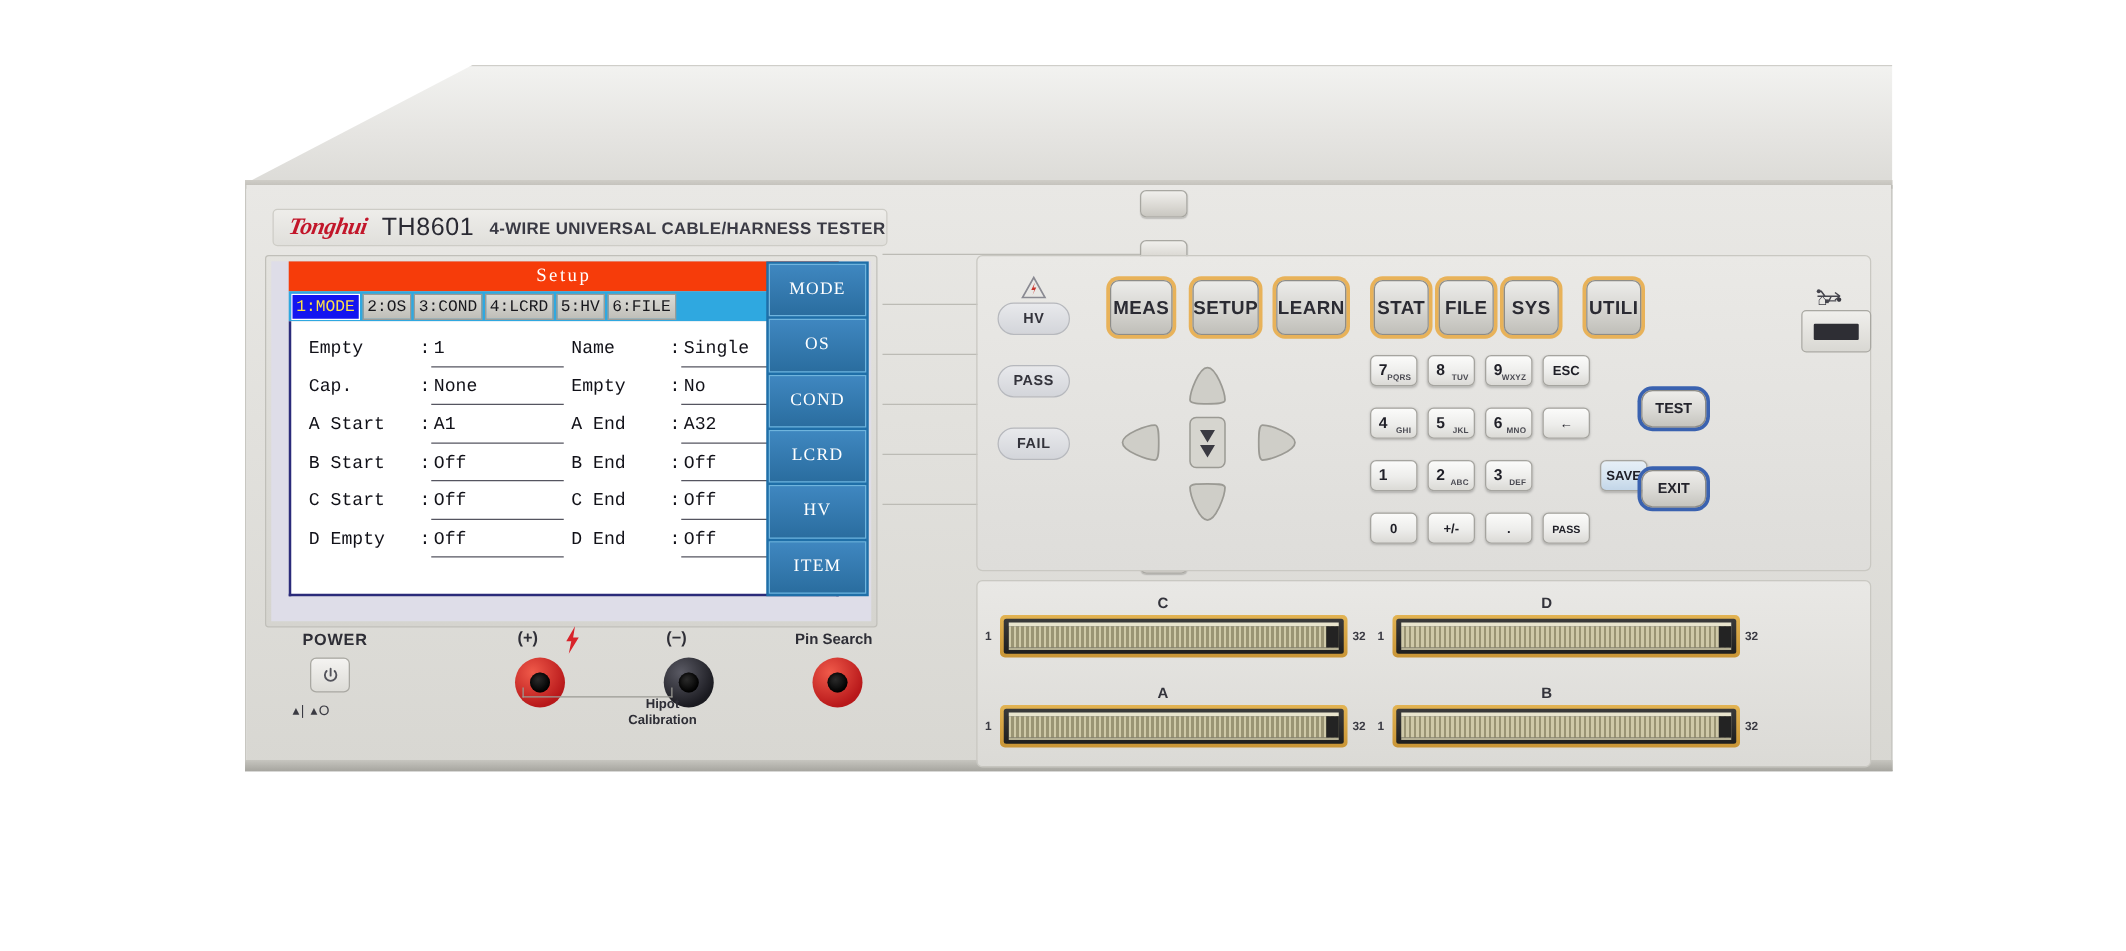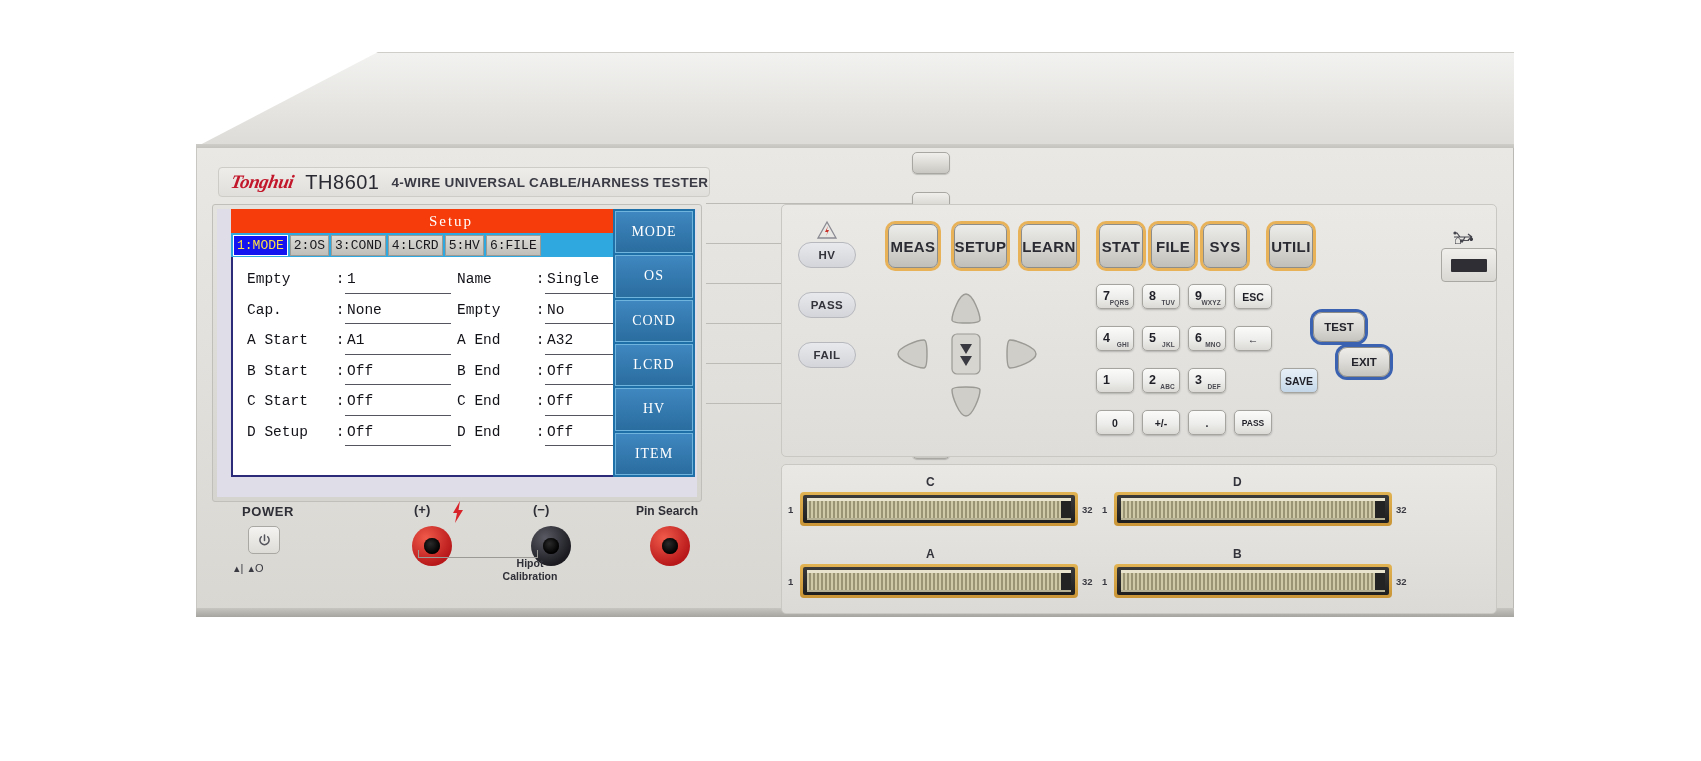--- a/index.html
+++ b/index.html
@@ -421,21 +421,21 @@
             <div class="col">:</div>
             <div class="val">Off</div>
 
             <div class="lbl">C Start</div>
             <div class="col">:</div>
             <div class="val">Off</div>
             <div class="lbl">C End</div>
             <div class="col">:</div>
             <div class="val">Off</div>
 
-            <div class="lbl">D Setup</div>
+            <div class="lbl">D Empty</div>
             <div class="col">:</div>
             <div class="val">Off</div>
             <div class="lbl">D End</div>
             <div class="col">:</div>
             <div class="val">Off</div>
           </div>
         </div>
       </div>
 
       <div class="softkeys">
@@ -557,21 +557,21 @@
     <span class="s">DEF</span>
   </div>
   <div class="numkey ctr save" style="left:1084px; top:316px;">SAVE</div>
 
   <div class="numkey ctr" style="left:900px; top:358px;">0</div>
   <div class="numkey ctr" style="left:946px; top:358px;">+/-</div>
   <div class="numkey ctr" style="left:992px; top:358px;">.</div>
   <div class="numkey ctr" style="left:1038px; top:358px; font-size:8.5px;">PASS</div>
 
   <div class="bigbtn" style="left:1117px; top:248px;margin-top:12px;">TEST</div>
-  <div class="bigbtn" style="left:1117px; top:295px;margin-left:25px;">EXIT</div>
+  <div class="bigbtn" style="left:1117px; top:324px;">EXIT</div>
 
   <div class="right-lower"></div>
 
   <div class="conn-label" style="left:730px; top:423px;">C</div>
   <div class="pinno" style="left:592px; top:452px;">1</div>
   <div class="conn" style="left:604px; top:440px;">
     <div class="conn-in">
       <div class="conn-pins">
         <div class="conn-key"></div>
       </div>

